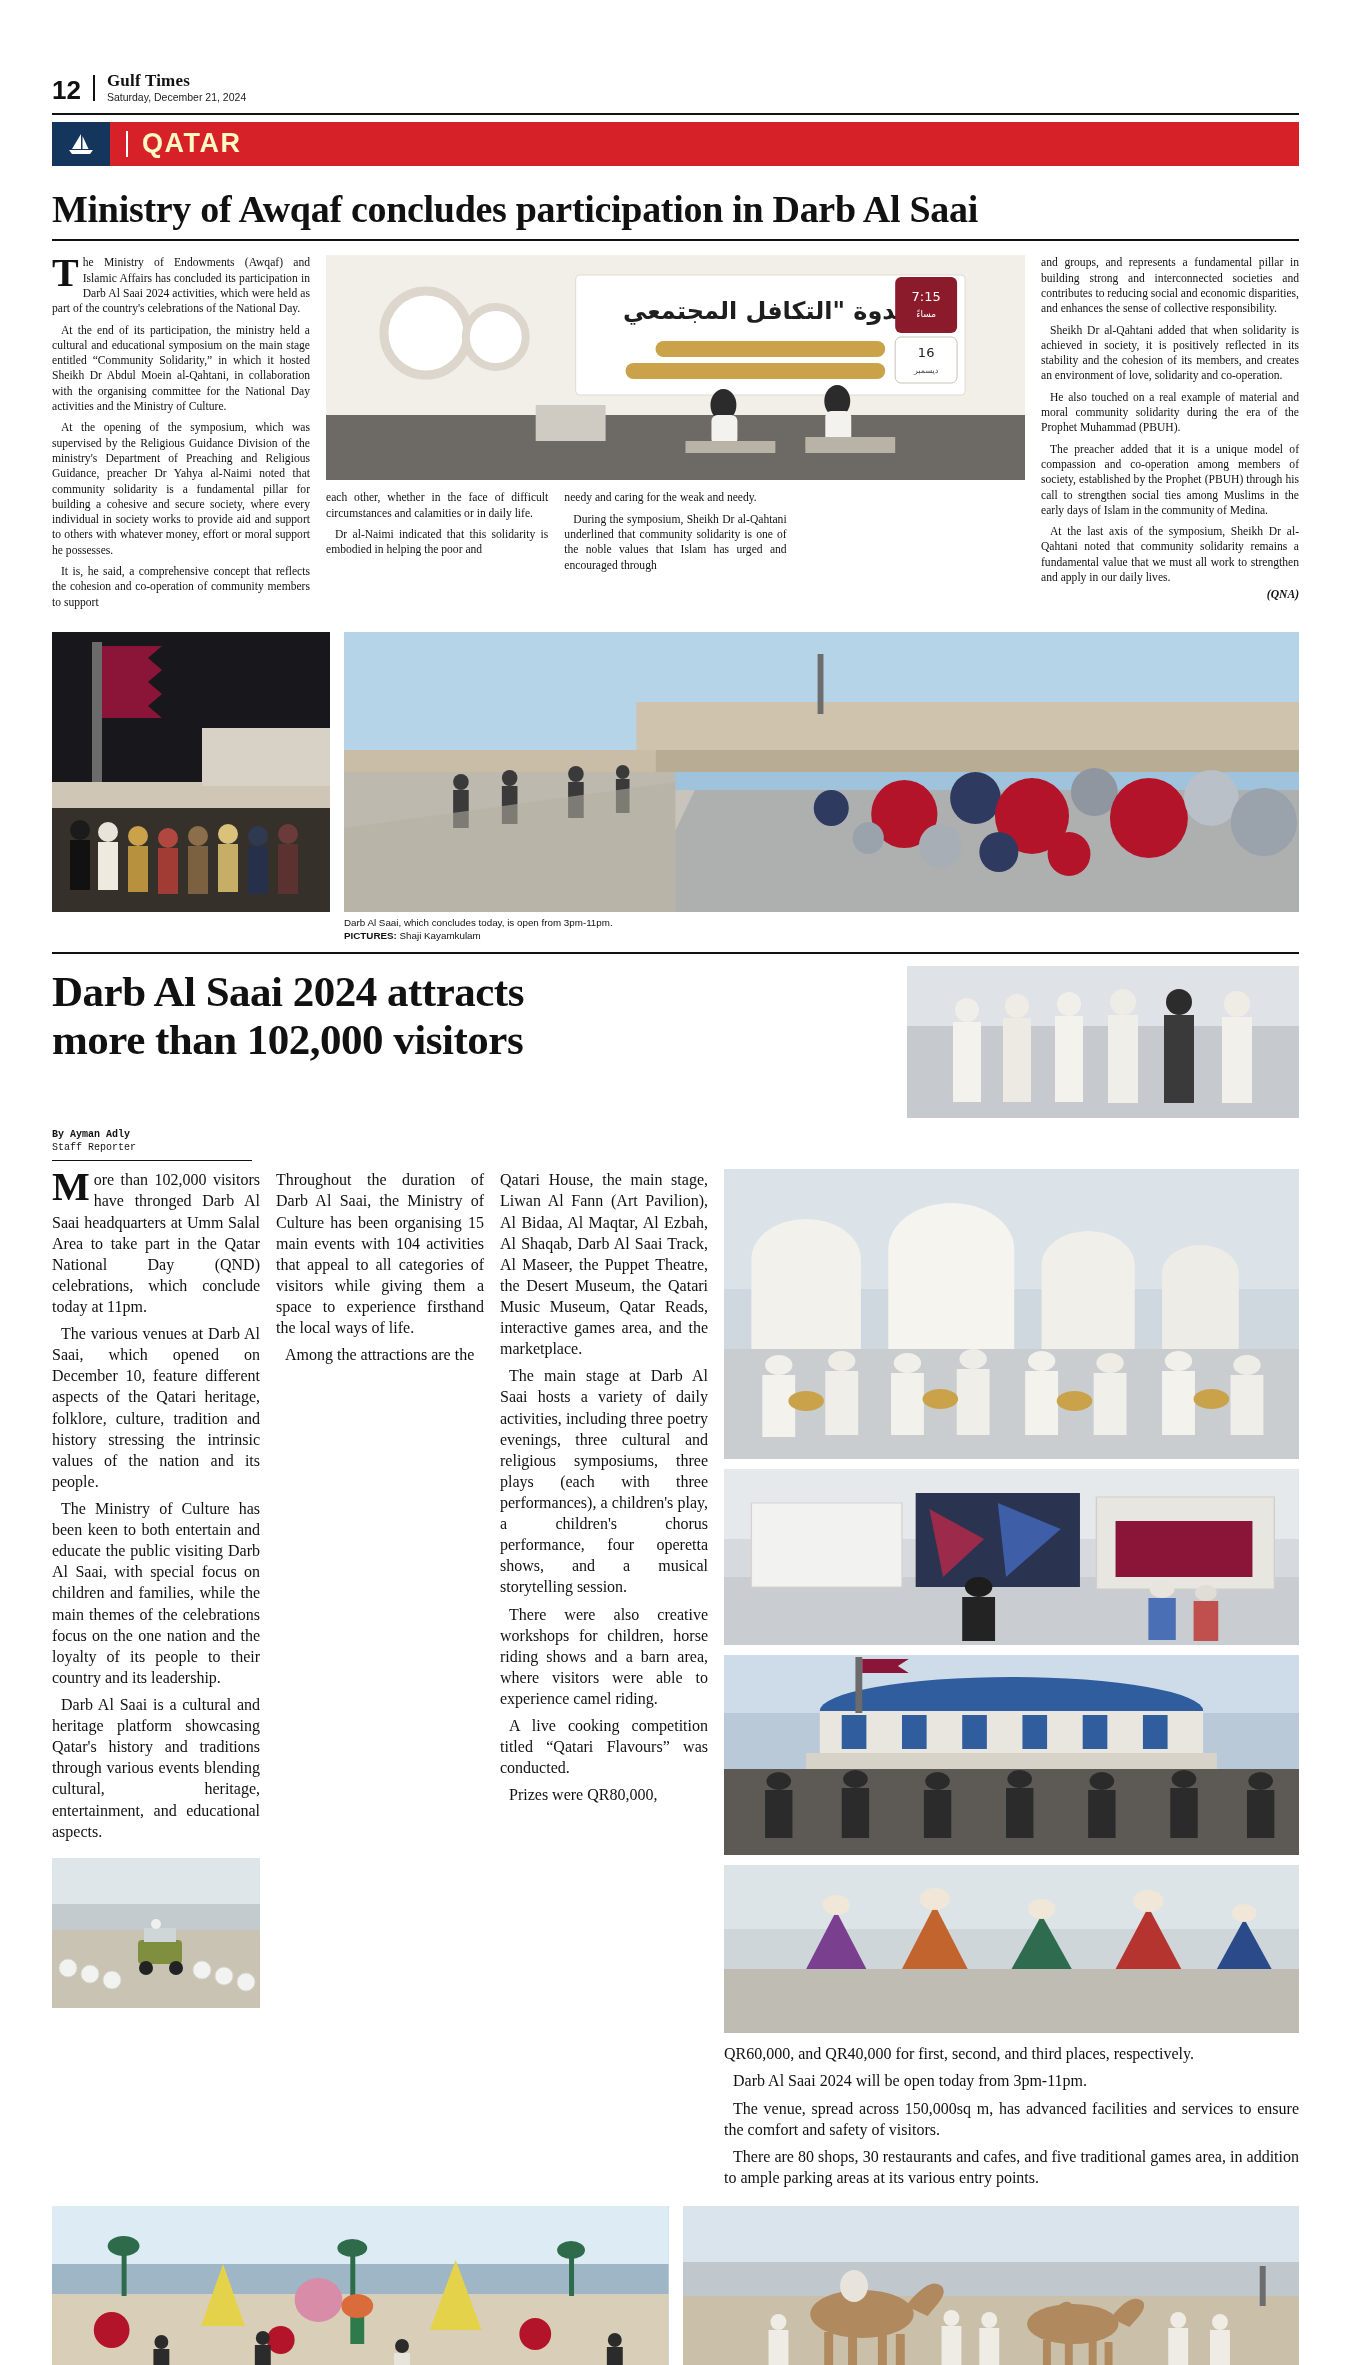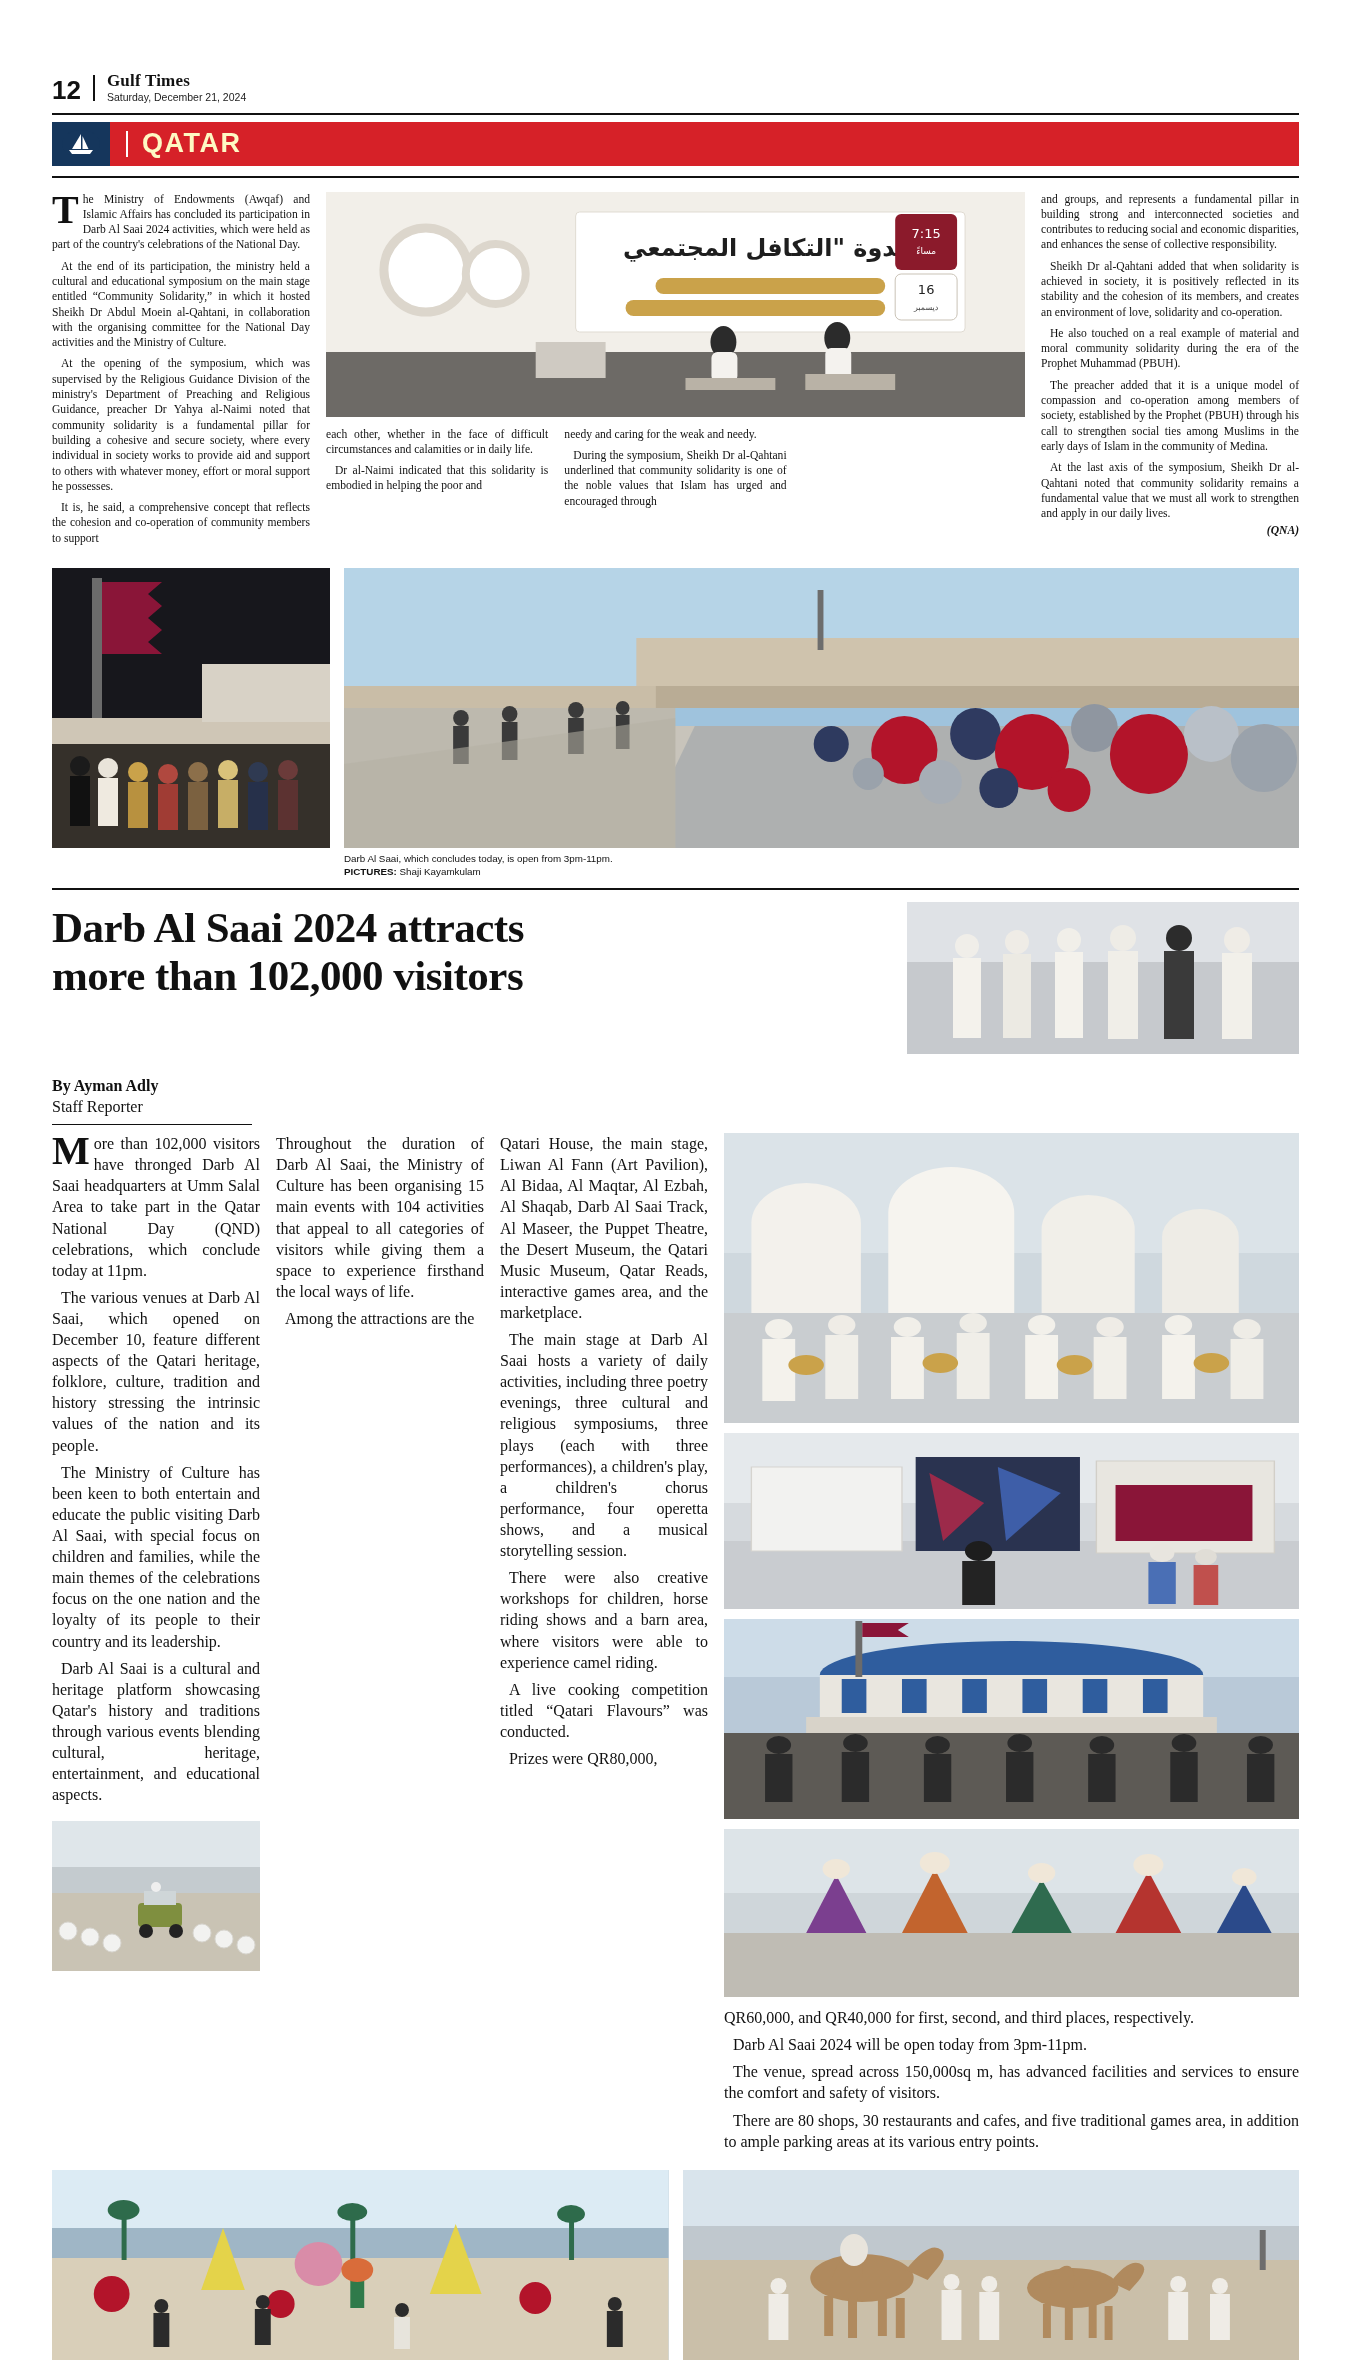--- a/index.html
+++ b/index.html
@@ -160,24 +160,24 @@
   h2.headline2{
     font-family:"Liberation Serif", serif;
     font-weight:bold;
     font-size:43px;
     line-height:1.02;
     margin:4px 0 0 0;
     letter-spacing:-0.5px;
   }
   .men-photo{height:152px;}
   .byline{
-    font-family:Liberation Serif, serif;
-    font-size:16px;
+    font-family:Liberation Mono, monospace;
+    font-size:10px;
     line-height:1.3;
-    margin-top:22px;
+    margin-top:10px;
   }
   .byline .bl1{font-weight:bold;}
   .byline-rule{height:1px;background:#111;width:200px;margin:6px 0 8px 0;}
   .story2-body{
     display:grid;
     grid-template-columns:208px 208px 208px 1fr;
     gap:16px;
     margin-top:4px;
   }
   .c2{display:flex;flex-direction:column;}
@@ -221,20 +221,21 @@
         <ellipse cx="20" cy="15" rx="19" ry="14" fill="#15365c"></ellipse>
         <path d="M8 21 h24 l-3 4 H11 z" fill="#fff"></path>
         <path d="M20 5 l0 15 l-9 0 z" fill="#fff"></path>
         <path d="M21.5 7 l6 13 l-6 0 z" fill="#fff"></path>
       </svg>
     </div>
     <div class="band-sep"></div>
     <div class="band-title">QATAR</div>
   </div>
 
+  <h1 class="headline">Ministry of Awqaf concludes participation in Darb Al Saai</h1>
   <div class="rule-under-head"></div>
 
   <div class="story1">
 
     <div class="col-text">
       <p class="first dropcap">The Ministry of Endowments (Awqaf) and Islamic Affairs has concluded its participation in Darb Al Saai 2024 activities, which were held as part of the country's celebrations of the National Day.</p>
       <p>At the end of its participation, the ministry held a cultural and educational symposium on the main stage entitled “Community Solidarity,” in which it hosted Sheikh Dr Abdul Moein al-Qahtani, in collaboration with the organising committee for the National Day activities and the Ministry of Culture.</p>
       <p>At the opening of the symposium, which was supervised by the Religious Guidance Division of the ministry's Department of Preaching and Religious Guidance, preacher Dr Yahya al-Naimi noted that community solidarity is a fundamental pillar for building a cohesive and secure society, where every individual in society works to provide aid and support to others with whatever money, effort or moral support he possesses.</p>
       <p>It is, he said, a comprehensive concept that reflects the cohesion and co-operation of community members to support</p>
     </div>

